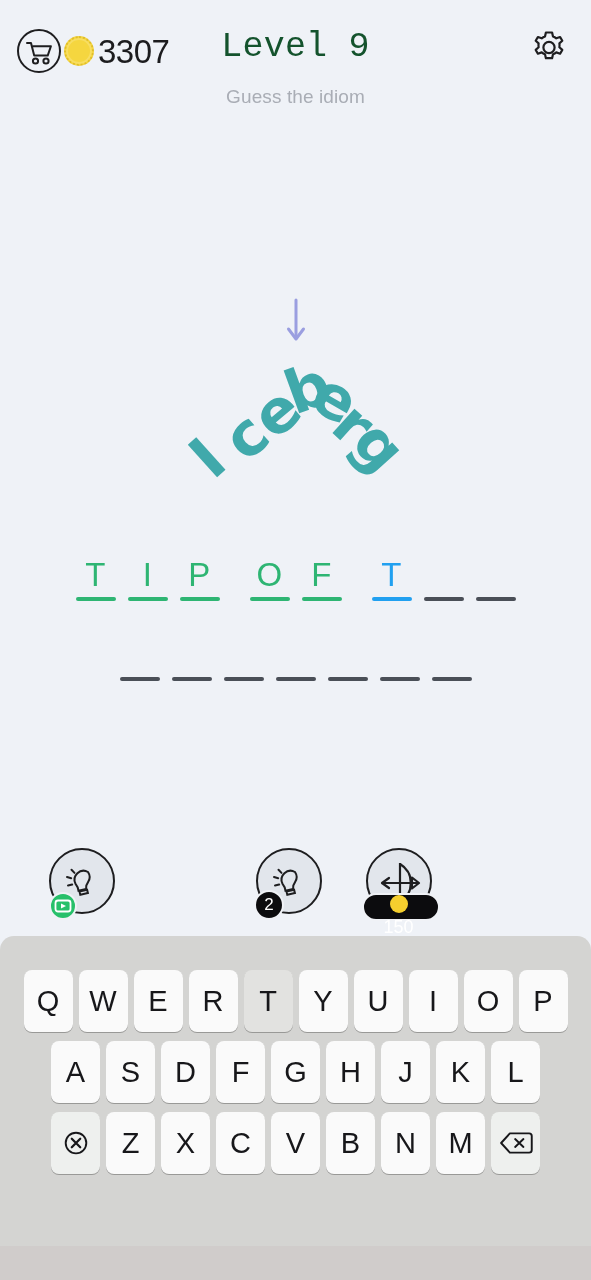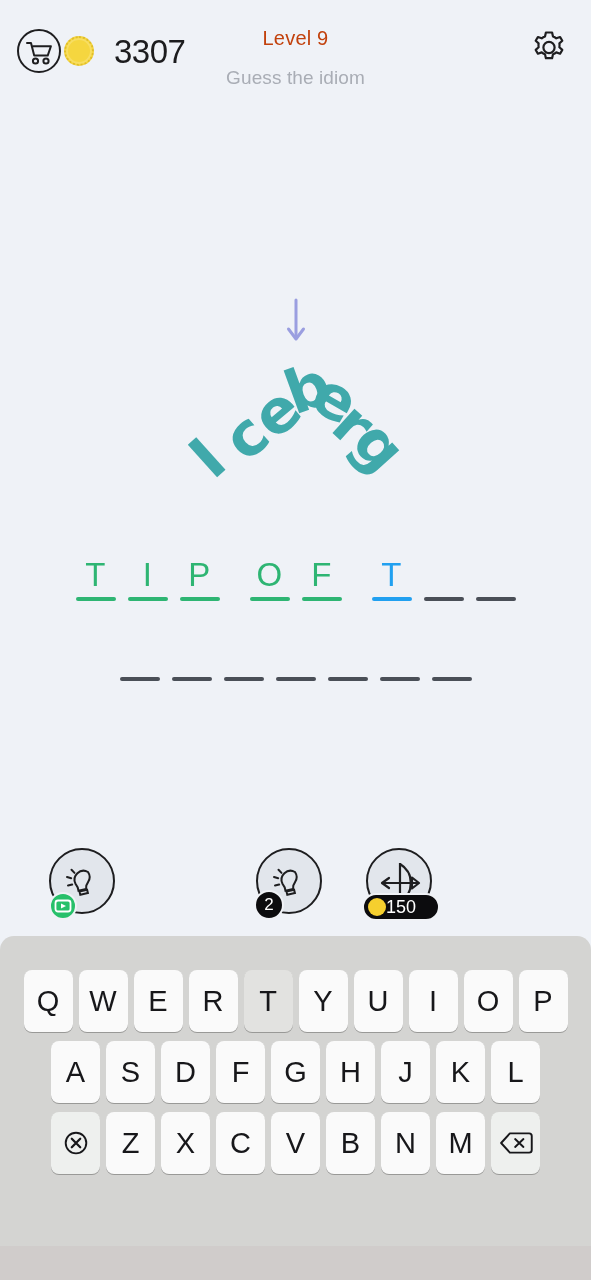--- a/index.html
+++ b/index.html
@@ -44,37 +44,38 @@
     background: #f5d63f;
     border: 2px dotted #e0bd2a;
     margin-left: 2px;
     box-shadow: inset 0 0 0 2px #f7de63;
   }
 
   .coin-count {
     font-size: 33px;
     color: #1c1c1e;
     letter-spacing: -0.5px;
-    margin-left: 20px;
+    margin-left: 4px;
     line-height: 1;
   }
 
   .title-block {
     position: absolute;
     left: 0; right: 0;
     top: 26px;
     text-align: center;
   }
 
   .level-title {
-    font-size: 20px;
+    font-size: 35px;
     font-weight: 400;
-    color: #c2410c;
+    color: #14532d;
     letter-spacing: 0.2px;
     line-height: 1.25;
+    font-family: Liberation Mono, monospace;
   }
 
   .level-sub {
     font-size: 19px;
     font-weight: 400;
     color: #a9adb5;
     margin-top: 16px;
     letter-spacing: 0.1px;
   }
 
@@ -220,21 +221,21 @@
 
   .badge-cost {
     position: absolute;
     left: -6px; bottom: -9px;
     height: 28px;
     min-width: 78px;
     padding: 0 9px 0 4px;
     border-radius: 14px;
     background: #0c0c0e;
     border: 2px solid #f0f2f6;
-    display: flex; align-items: center; 
+    display: flex; align-items: center; gap: 5px; flex-direction: column;
   }
 
   .badge-cost .c {
     width: 18px; height: 18px; border-radius: 50%;
     background: #f5cf2e;
     flex: 0 0 18px;
   }
 
   .badge-cost .v {
     color: #fff;

